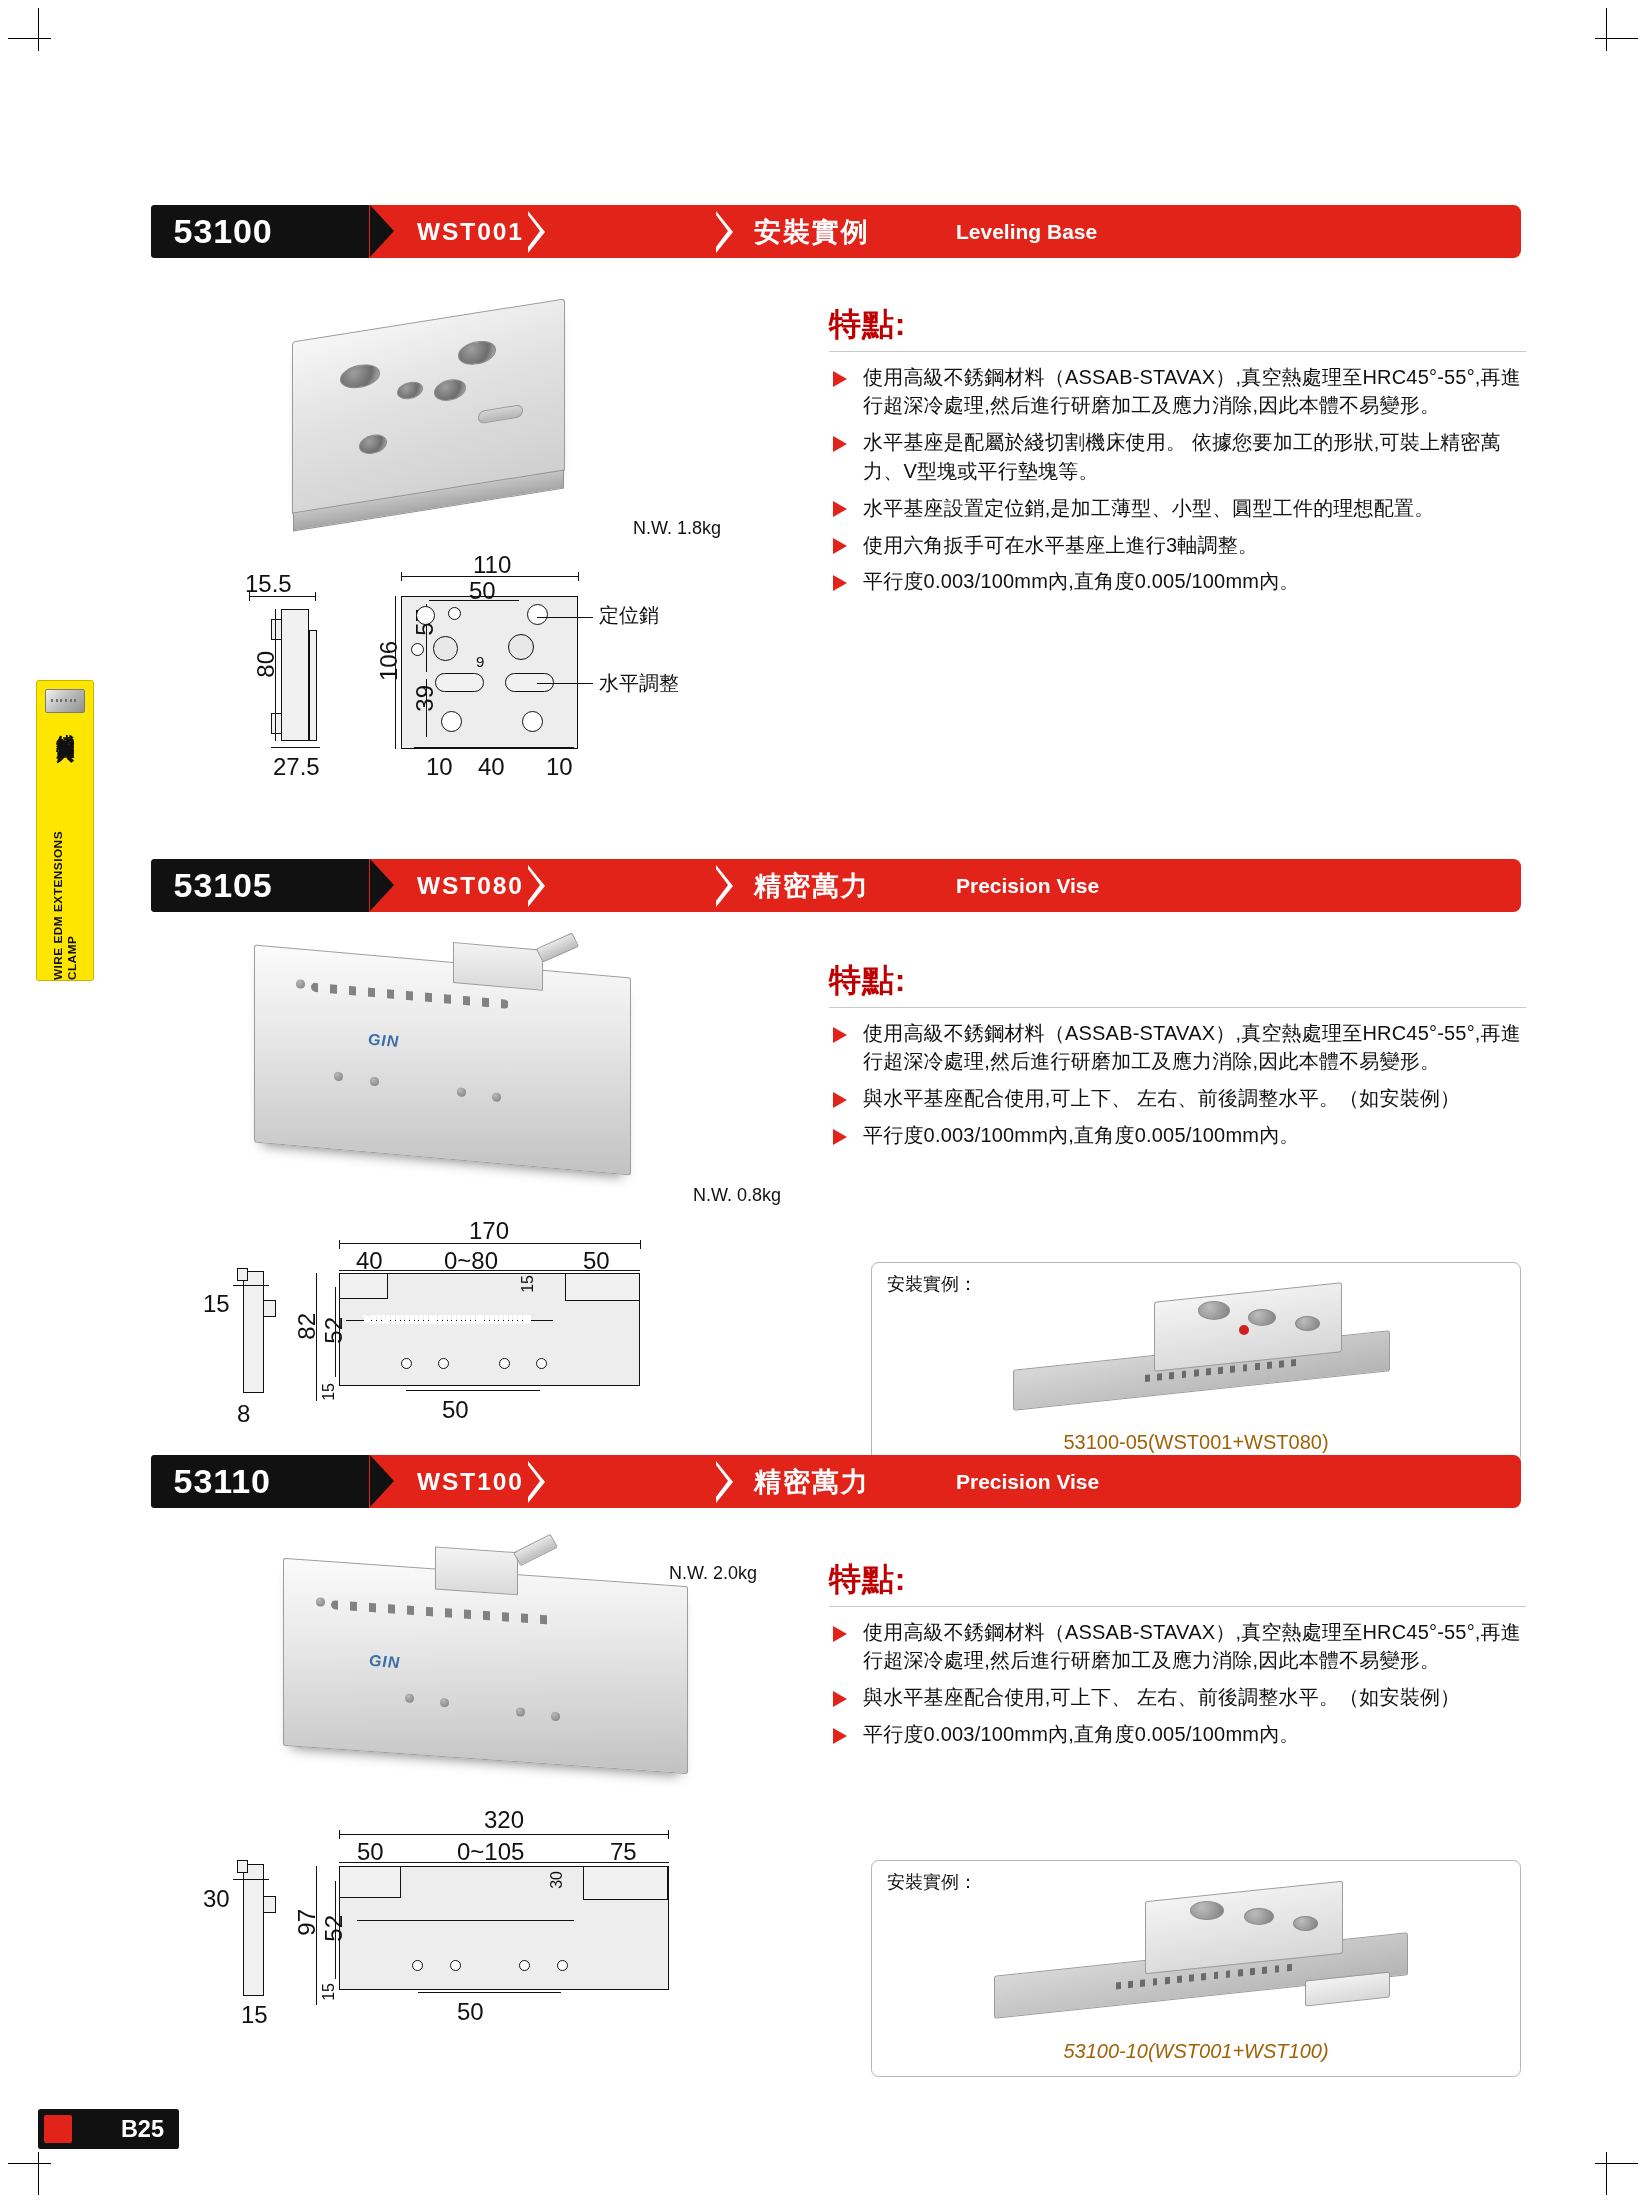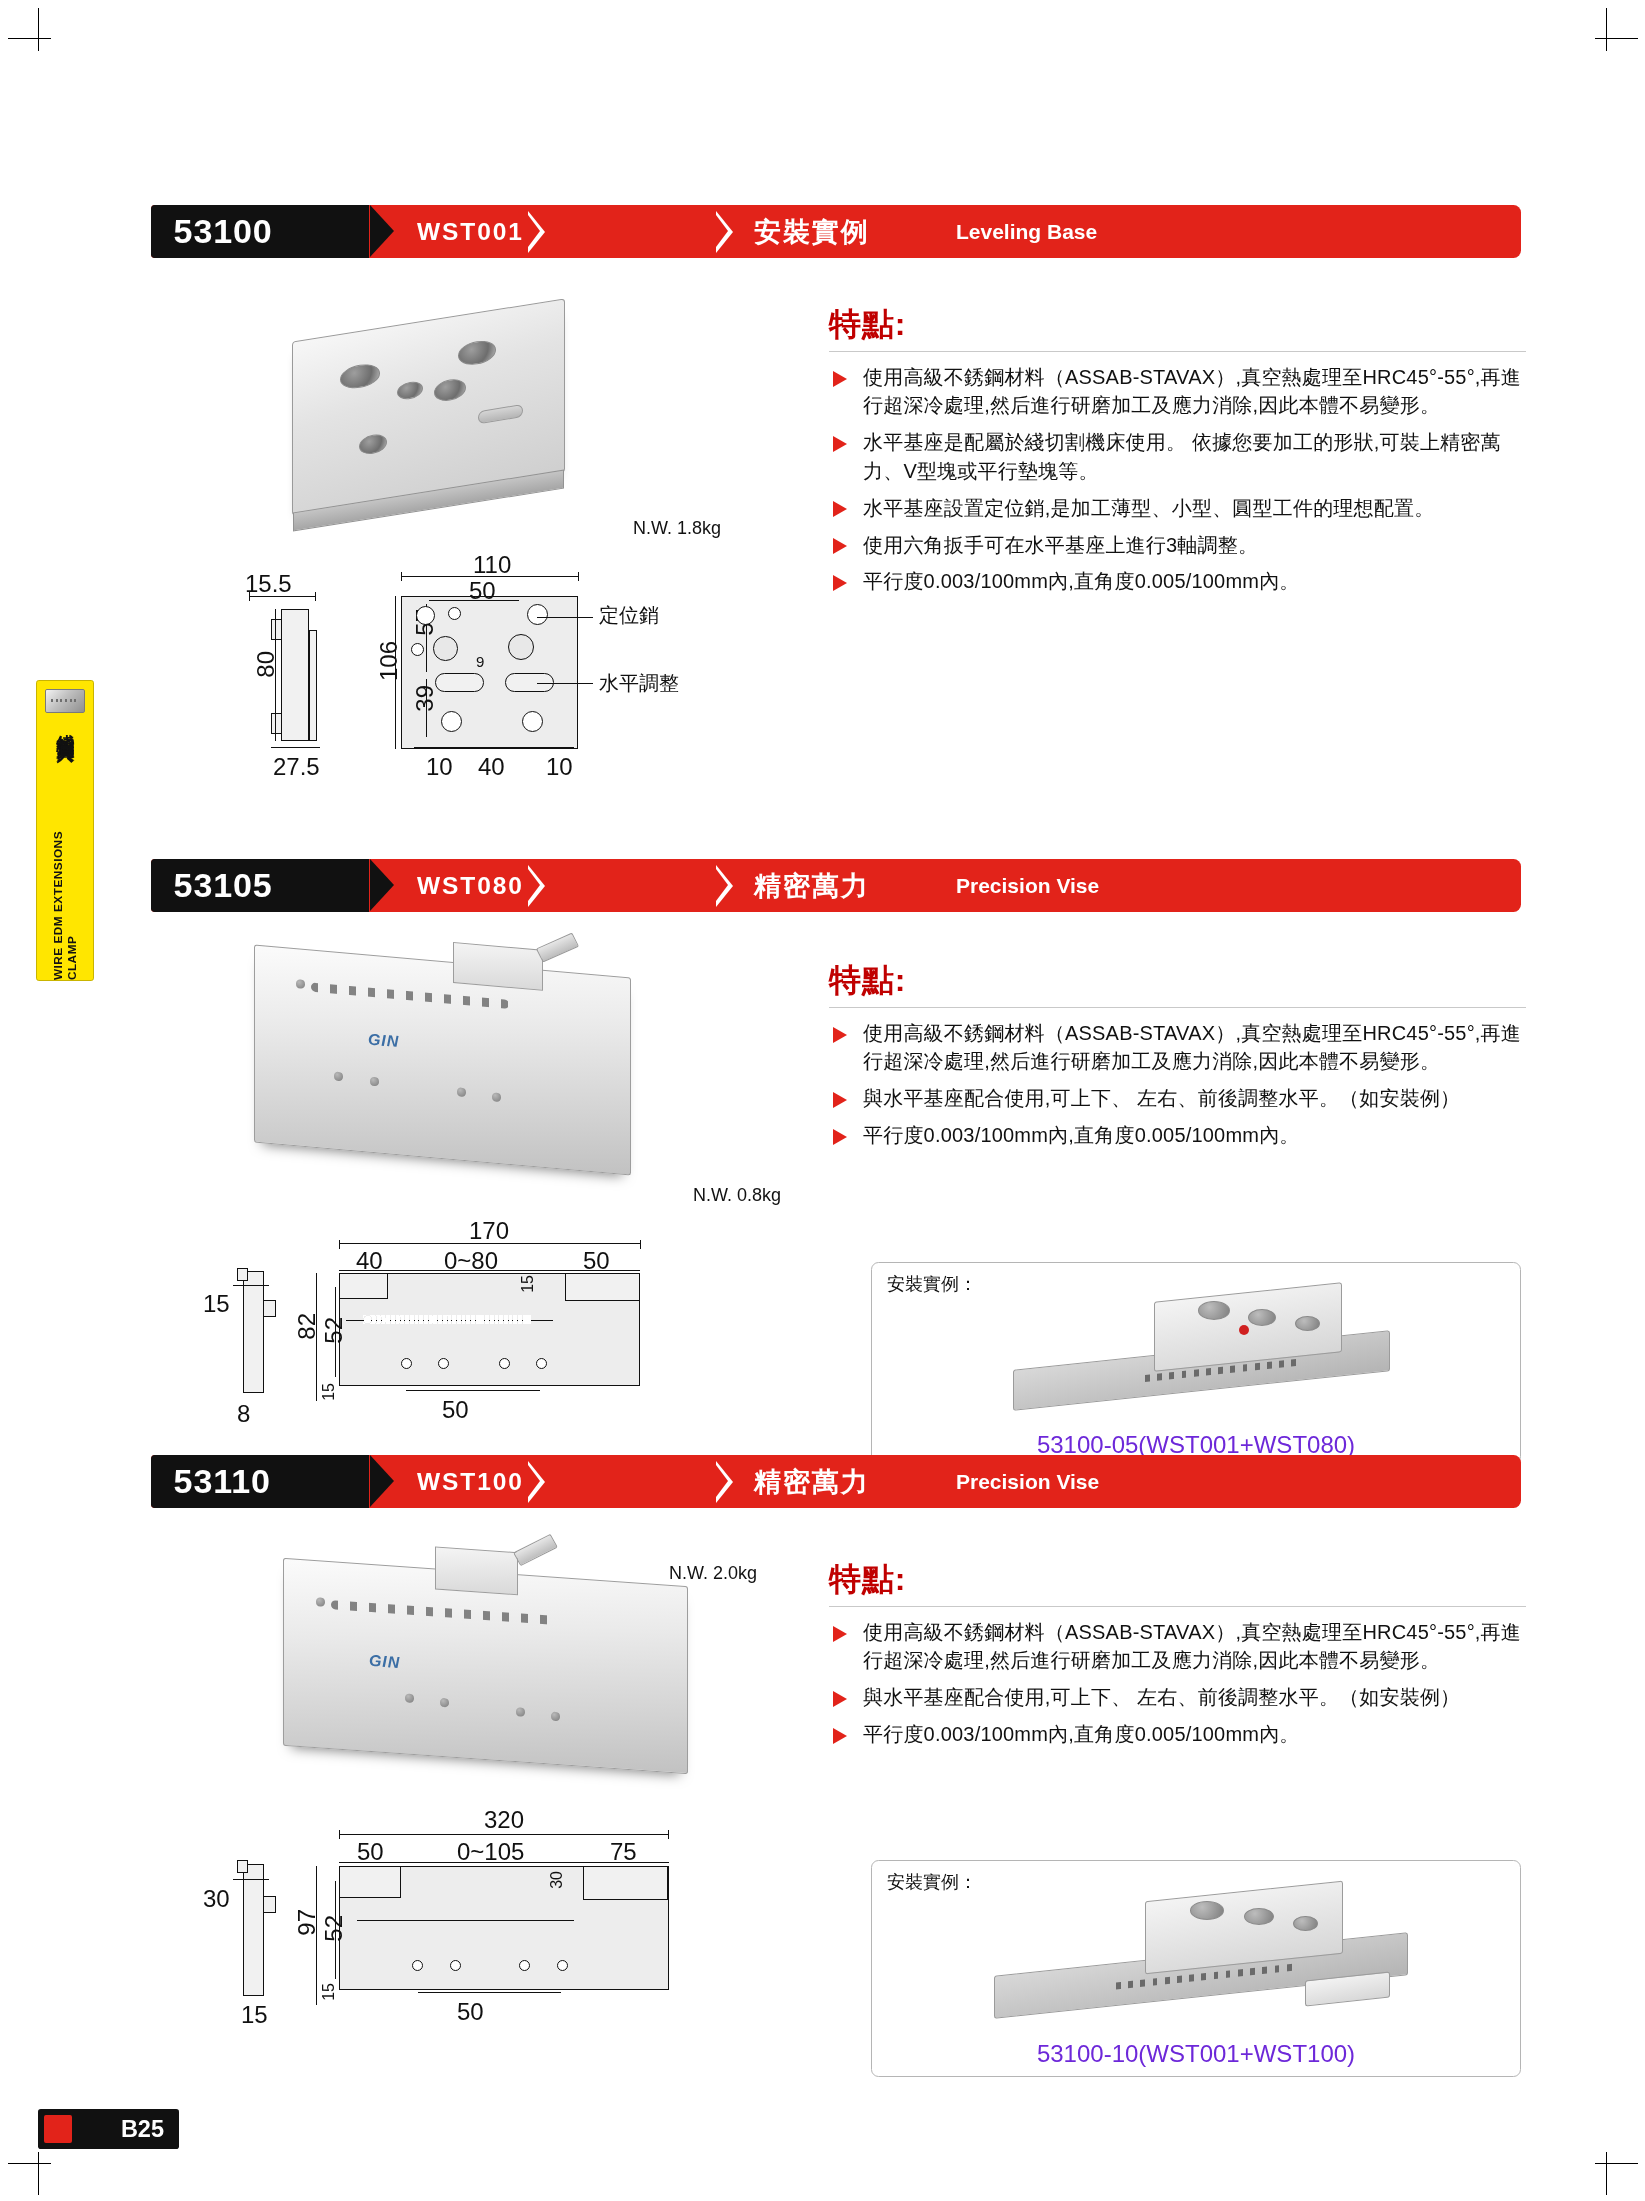--- a/index.html
+++ b/index.html
@@ -171,21 +171,21 @@
   .circ { position:absolute; border:1.3px solid #111; border-radius:50%; background:#fff; }
   .circ.f { background:#e8e8e8; }
   .lead { position:absolute; background:#111; height:0.9px; }
   .label { position:absolute; font-size:20px; color:#111; }
 
   
   .example {
     position:absolute; border:0.9px solid #b5b5b5; border-radius:7.5px; background:#fff;
   }
   .example .ex-title { position:absolute; left:15px; top:9.4px; font-size:18px; color:#111; }
-  .example .ex-cap { position:absolute; width:100%; text-align:center; font-size:24px; color:#6d28d9; }
+  .example .ex-cap { position:absolute; width:100%; text-align:center; font-size:20px; color:#a16207; }
 
   .ex-assy { position:absolute; }
   .ex-assy .slab {
     position:absolute; background:linear-gradient(175deg,#f4f4f4,#d6d6d6);
     border:0.9px solid #9b9b9b; border-radius:2.8px;
   }
   .ex-assy .dark { background:linear-gradient(175deg,#d8d8d8,#b4b4b4); }
   .ex-assy .knob { position:absolute; border-radius:50%;
     background:radial-gradient(circle at 35% 30%,#bdbdbd,#7d7d7d); border:0.9px solid #8a8a8a; }
   .ex-assy .red { position:absolute; width:10.4px; height:10.4px; border-radius:50%; background:#d02020; }
@@ -498,21 +498,21 @@
     <div class="ex-title">安裝實例：</div>
     <div class="ex-assy" style="left:122px; top:24.5px; width:443px; height:132px;">
       <div class="slab dark" style="left:0px; top:68px; width:414px; height:43px; transform:skewY(-6deg);"></div>
       <div class="slab" style="left:151px; top:5.6px; width:198px; height:73px; transform:skewY(-6deg);"></div>
       <div class="knob" style="left:196px; top:15px; width:34px; height:19px;"></div>
       <div class="knob" style="left:250px; top:22.6px; width:30px; height:17px;"></div>
       <div class="knob" style="left:299px; top:30px; width:24.5px; height:15px;"></div>
       <div class="row" style="left:122px; top:87px; width:179px; transform:skewY(-6deg);"></div>
       <div class="slab" style="left:311px; top:90px; width:85px; height:26px; transform:skewY(-6deg);"></div>
     </div>
-    <div class="ex-cap" style="left:0; top:179px;">53100-10(WST001+WST100)</div>
+    <div class="ex-cap" style="left:0; top:179px;font-style:italic;">53100-10(WST001+WST100)</div>
   </div>
 
   <div class="footer">
     <div class="red-dot"></div>
     <div class="pg">B25</div>
   </div>
 
 </div>
 
 

